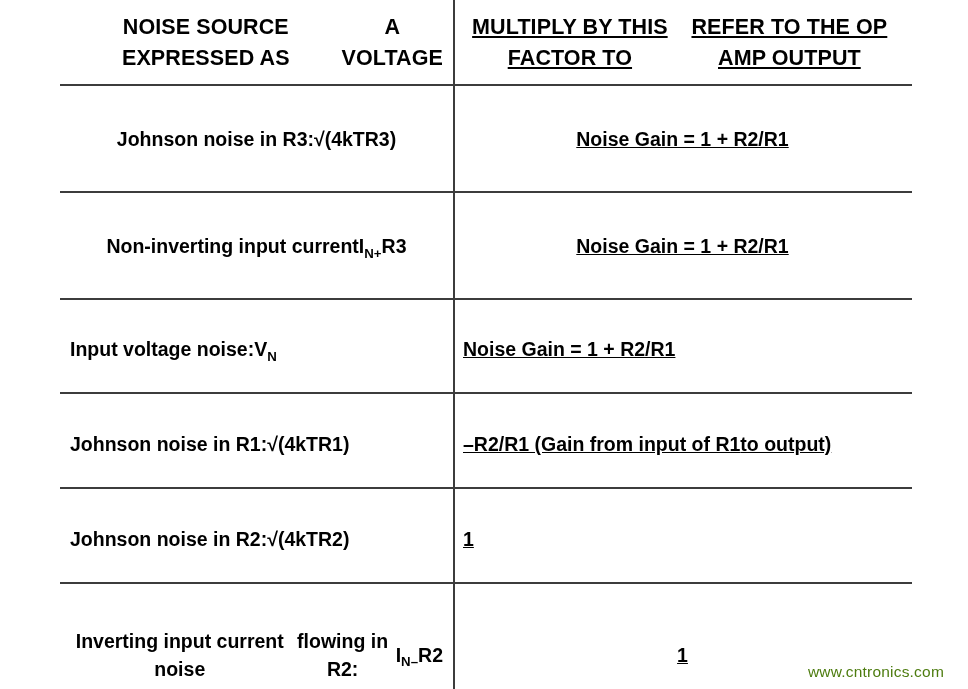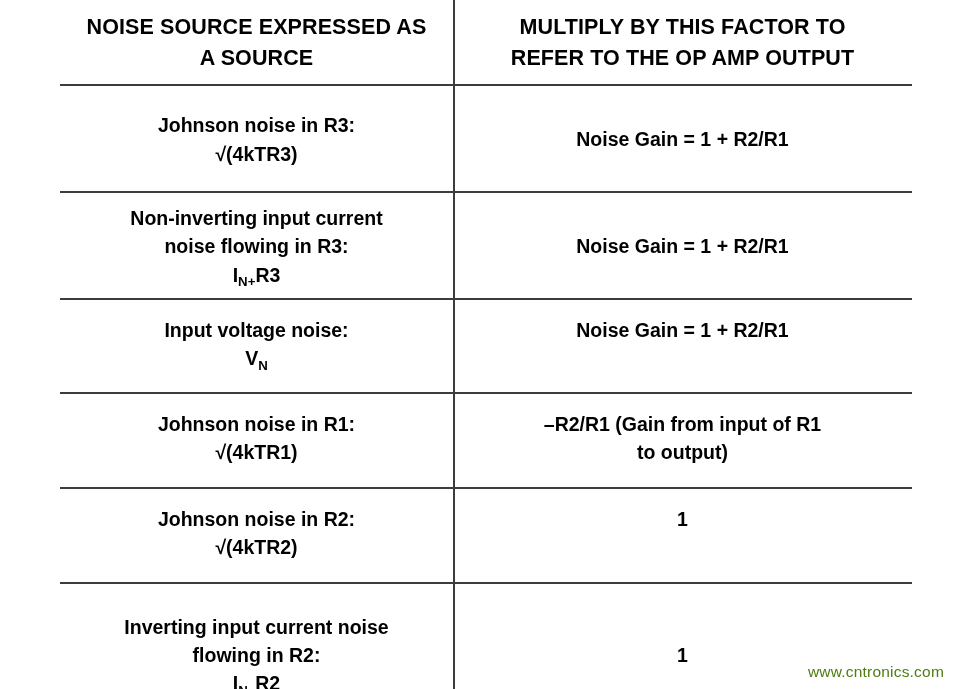--- a/index.html
+++ b/index.html
@@ -53,28 +53,27 @@
     left: 0;
     right: 0;
     bottom: 0;
     height: 2px;
     background: #3c3c3c;
   }
 
   .cell {
     box-sizing: border-box;
     display: flex;
-    flex-direction: column;
     justify-content: center;
     align-items: center;
     text-align: center;
     padding: 11px 10px;
   }
   .cell.left  { width: 393px; }   
-  .cell.right { width: 459px; }   
+  .cell.right { width: 459px; text-decoration: underline; }   
 
   .cell.top-align { justify-content: flex-start; padding-top: 16px; }
 
   .hdr {
     font-size: 21.5px;
     font-weight: bold;
     line-height: 1.42;
     letter-spacing: 0.1px;
   }
 
@@ -126,42 +125,41 @@
 
 <div class="page">
 
   <div class="col-divider"></div>
 
   <div class="table">
 
     <div class="row ruled h-hdr">
       <div class="cell left">
         <span class="hdr line">NOISE SOURCE EXPRESSED AS</span>
-        <span class="hdr line">A SOURCE</span>
+        <span class="hdr line">A VOLTAGE</span>
       </div>
       <div class="cell right">
         <span class="hdr line">MULTIPLY BY THIS FACTOR TO</span>
         <span class="hdr line">REFER TO THE OP AMP OUTPUT</span>
       </div>
     </div>
 
     <div class="row ruled h-r1">
       <div class="cell left">
         <span class="body-text line">Johnson noise in R3:</span>
         <span class="formula line"><span>√(4kTR3)</span></span>
       </div>
       <div class="cell right">
         <span class="body-text line">Noise Gain = 1 + R2/R1</span>
       </div>
     </div>
 
     <div class="row ruled h-r2">
       <div class="cell left">
         <span class="body-text line">Non-inverting input current</span>
-        <span class="body-text line">noise flowing in R3:</span>
         <span class="formula line"><span>I</span><sub>N+</sub><span>R3</span></span>
       </div>
       <div class="cell right">
         <span class="body-text line">Noise Gain = 1 + R2/R1</span>
       </div>
     </div>
 
     <div class="row ruled h-r3">
       <div class="cell left top-align">
         <span class="body-text line">Input voltage noise:</span>

